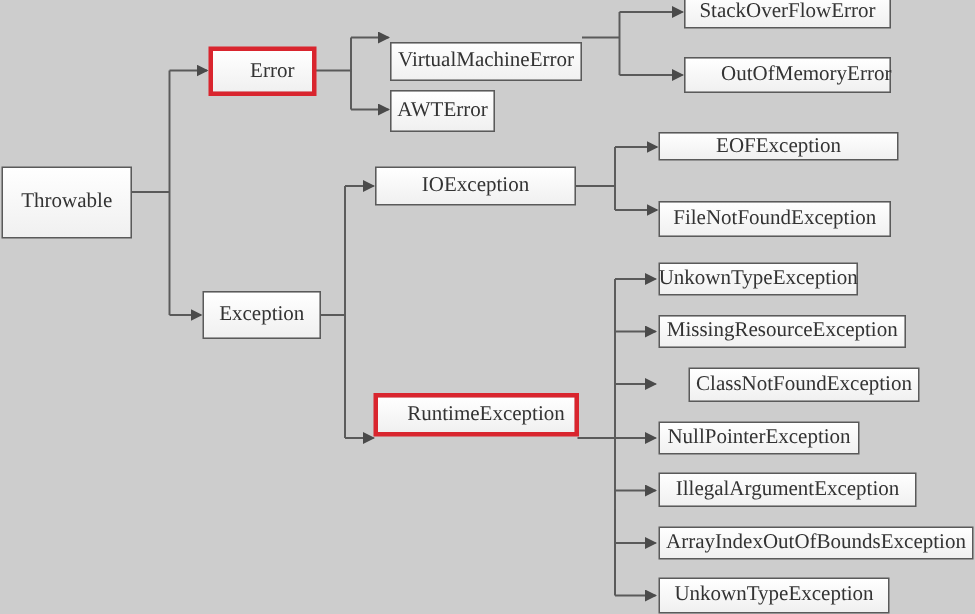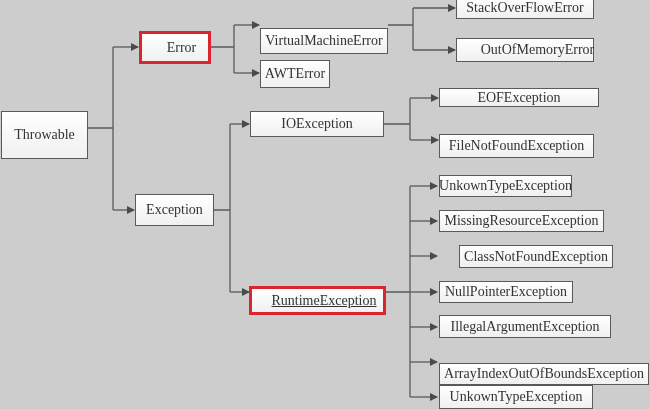--- a/index.html
+++ b/index.html
@@ -57,24 +57,24 @@
 <div class="node hl" style="left:139px;top:31px;width:72px;height:33px;">Error</div>
 <div class="node" style="left:135px;top:194px;width:79px;height:32px;">Exception</div>
 
 <div class="node" style="left:260px;top:28px;width:128px;height:26px;text-align:center;">VirtualMachineError</div>
 <div class="node" style="left:260px;top:60px;width:70px;height:28px;">AWTError</div>
 
 <div class="node" style="left:456px;top:-4px;width:138px;height:23px;">StackOverFlowError</div>
 <div class="node" style="left:456px;top:38px;width:138px;height:24px;padding-left:25px;">OutOfMemoryError</div>
 
 <div class="node" style="left:250px;top:111px;width:134px;height:26px;">IOException</div>
-<div class="node hl" style="left:249px;top:286px;width:137px;height:29px;text-decoration:underline;">RuntimeException</div>
+<div class="node hl" style="left:249px;top:262px;width:137px;height:29px;">RuntimeException</div>
 
 <div class="node" style="left:439px;top:88px;width:160px;height:19px;">EOFException</div>
 <div class="node" style="left:439px;top:134px;width:155px;height:24px;">FileNotFoundException</div>
 
 <div class="node" style="left:439px;top:175px;width:133px;height:22px;">UnkownTypeException</div>
 <div class="node" style="left:439px;top:210px;width:165px;height:22px;">MissingResourceException</div>
 <div class="node" style="left:439px;top:245px;width:154px;height:23px;margin-left:20px;">ClassNotFoundException</div>
 <div class="node" style="left:439px;top:281px;width:134px;height:22px;">NullPointerException</div>
 <div class="node" style="left:439px;top:315px;width:172px;height:23px;">IllegalArgumentException</div>
-<div class="node" style="left:439px;top:351px;width:210px;height:22px;margin-top:12px;">ArrayIndexOutOfBoundsException</div>
+<div class="node" style="left:439px;top:351px;width:210px;height:22px;">ArrayIndexOutOfBoundsException</div>
 <div class="node" style="left:439px;top:385px;width:154px;height:24px;">UnkownTypeException</div>
 
 </body></html>

